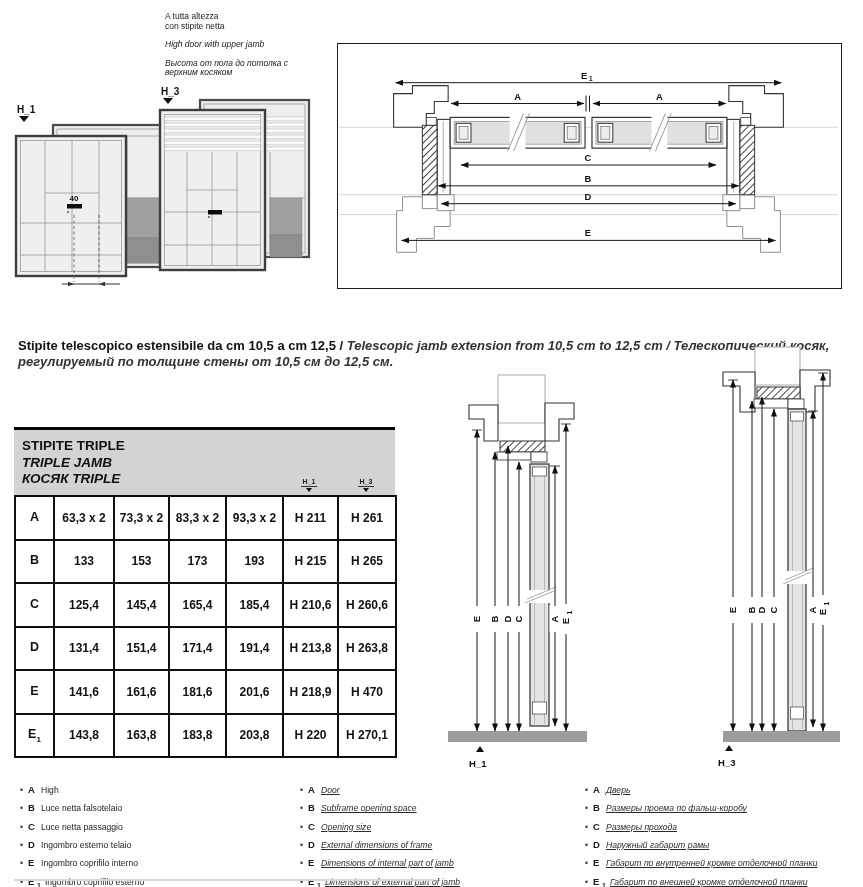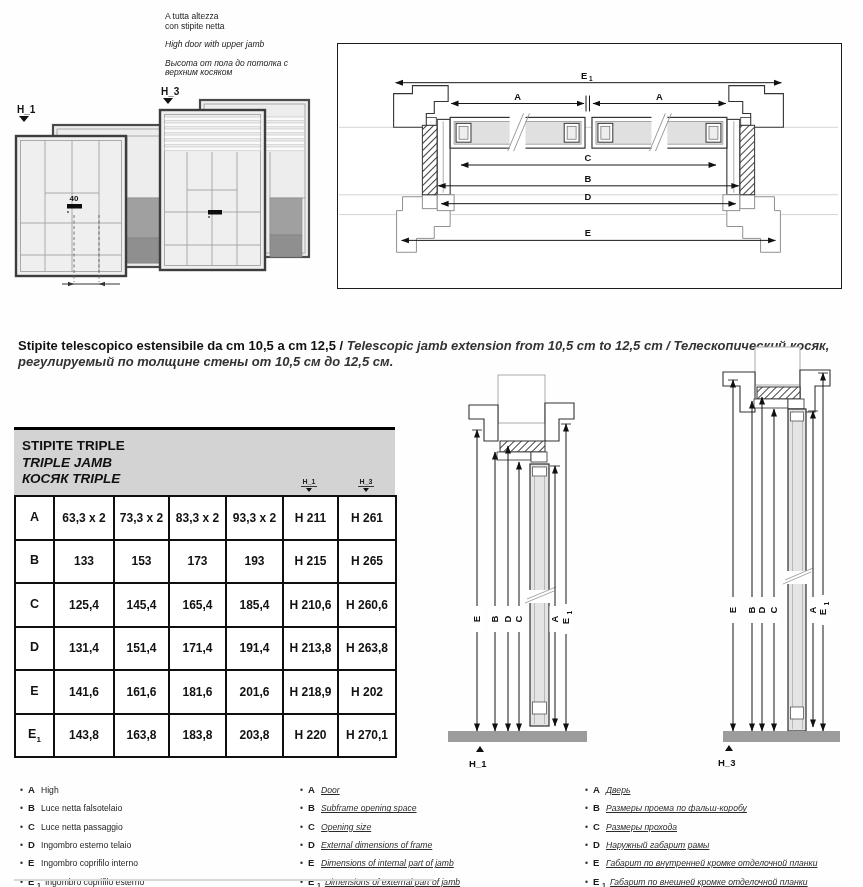--- a/index.html
+++ b/index.html
@@ -281,21 +281,21 @@
         <td>H 213,8</td>
         <td>H 263,8</td>
       </tr>
       <tr>
         <th><span>E</span><sub></sub></th>
         <td>141,6</td>
         <td>161,6</td>
         <td>181,6</td>
         <td>201,6</td>
         <td>H 218,9</td>
-        <td>H 202</td>
+        <td>H 470</td>
       </tr>
       <tr>
         <th><span>E</span><sub>1</sub></th>
         <td>143,8</td>
         <td>163,8</td>
         <td>183,8</td>
         <td>203,8</td>
         <td>H 220</td>
         <td>H 270,1</td>
       </tr>

